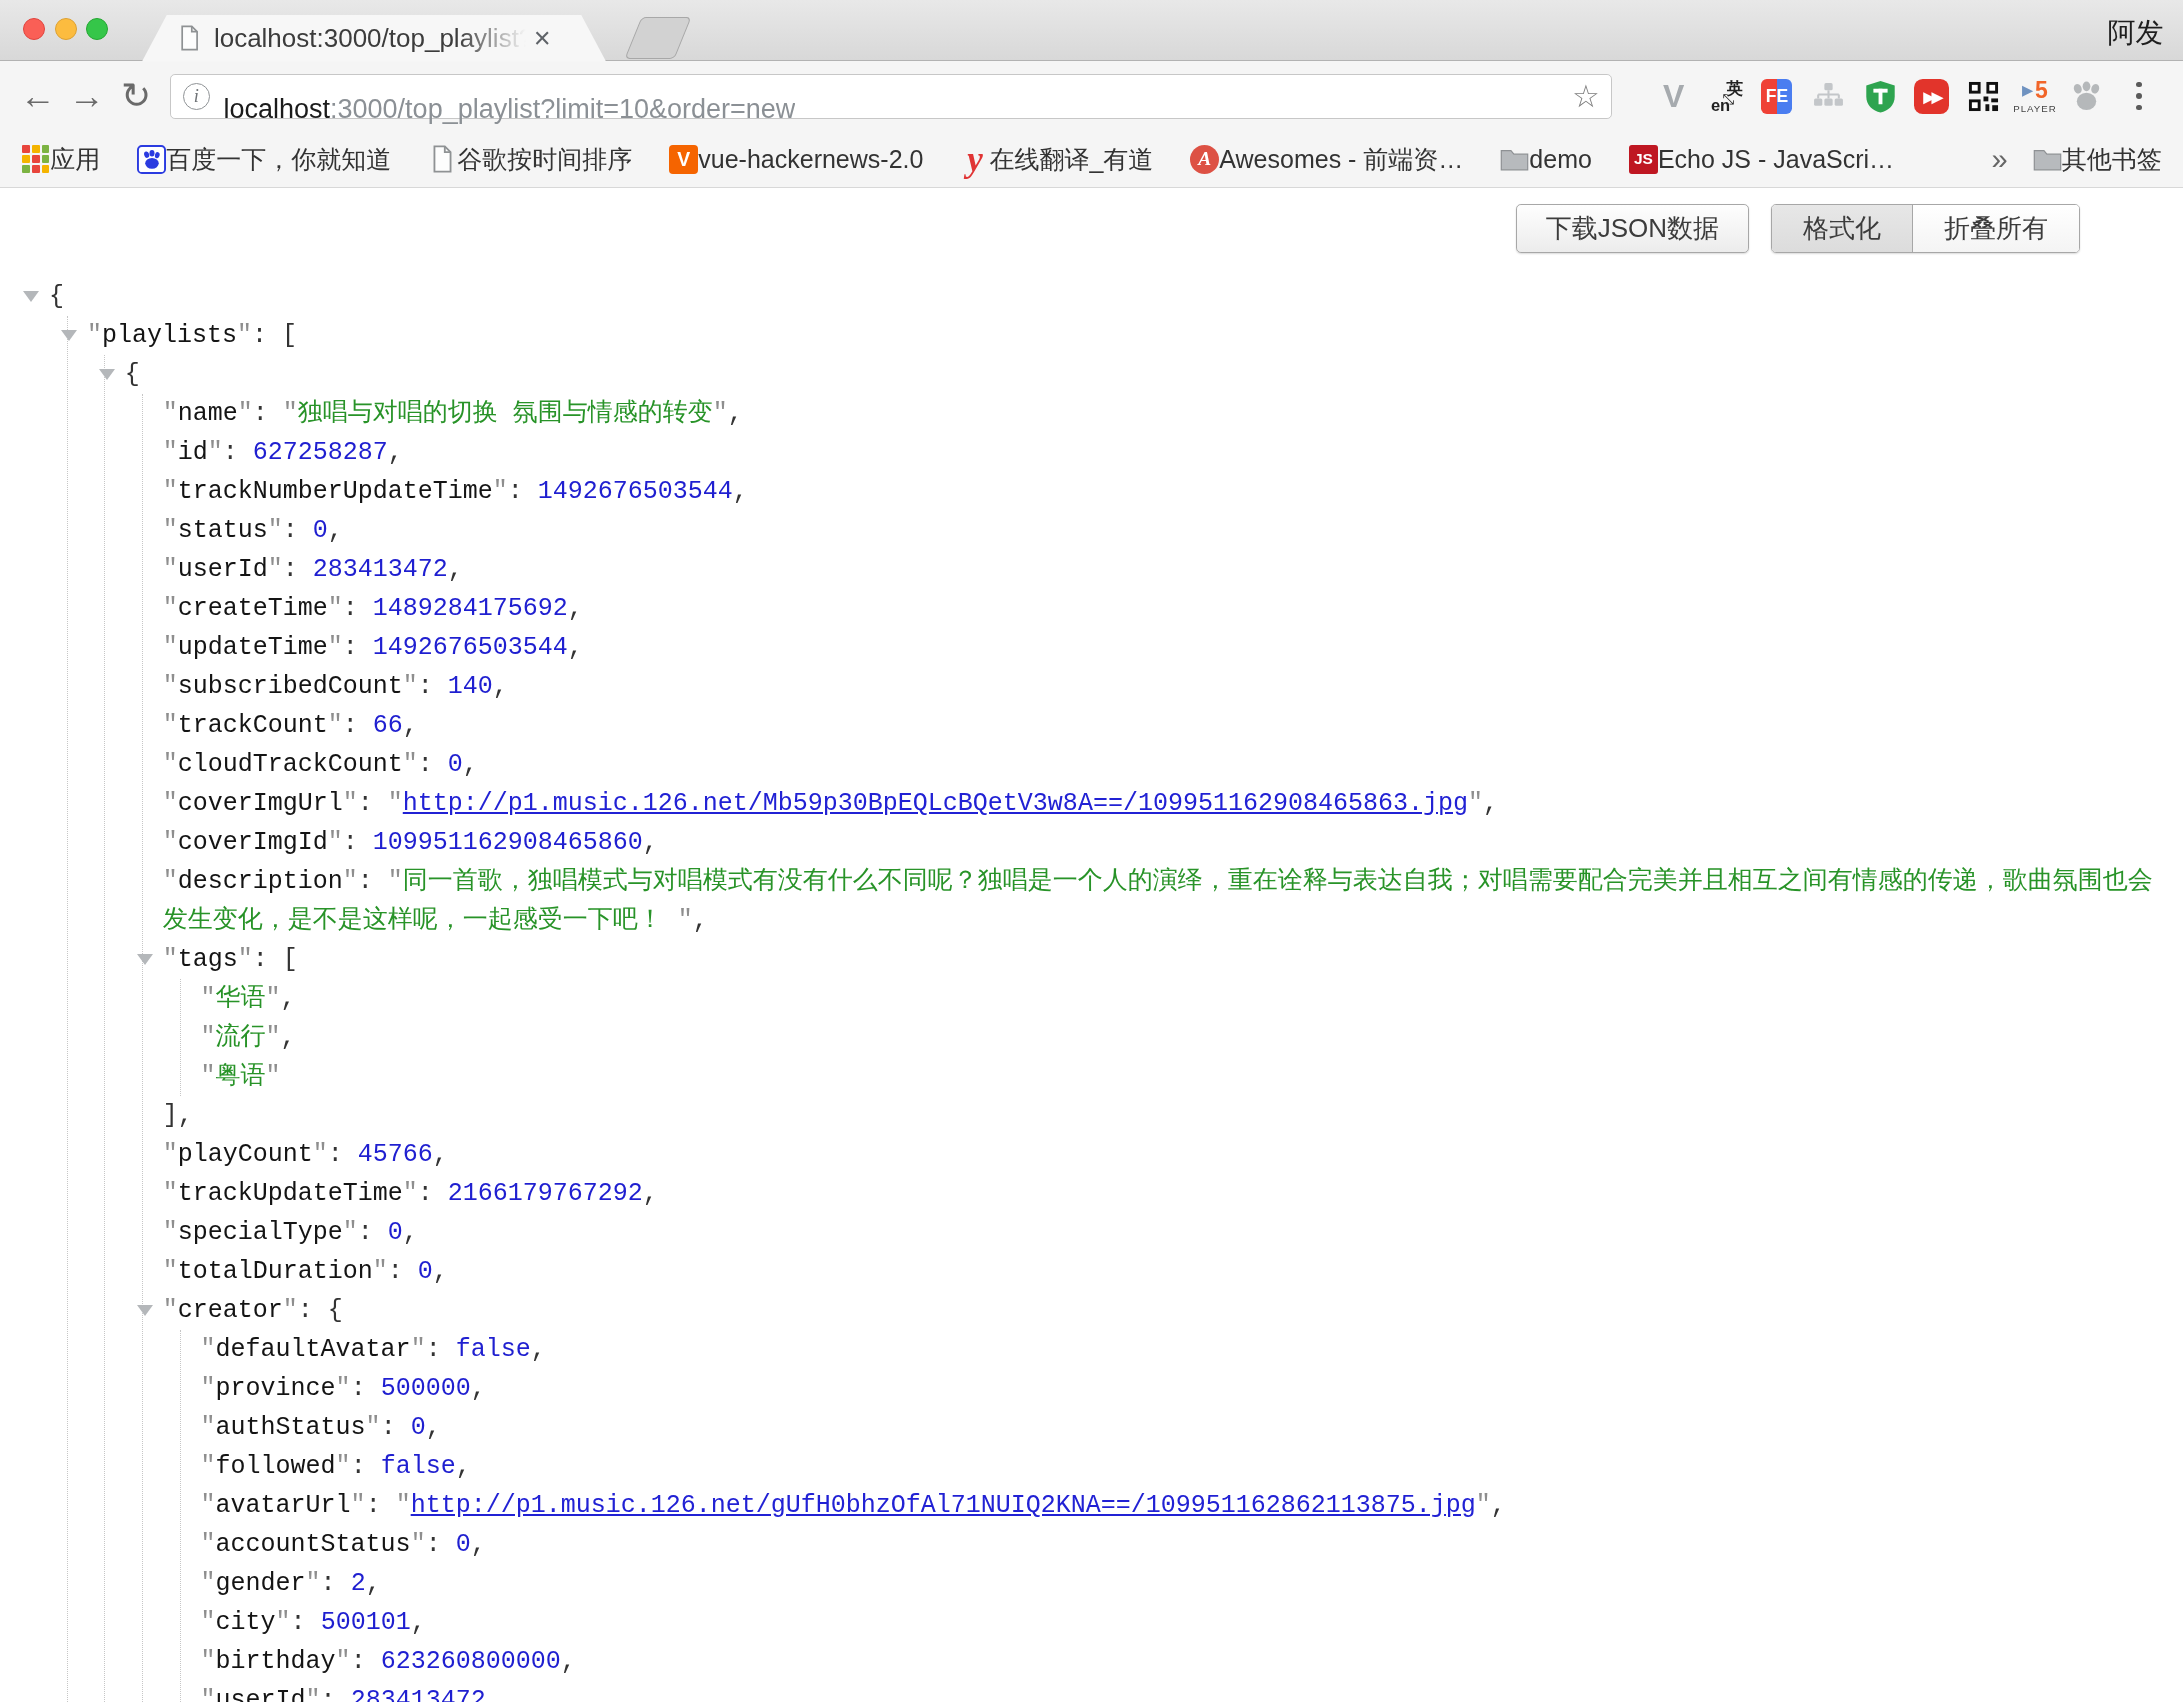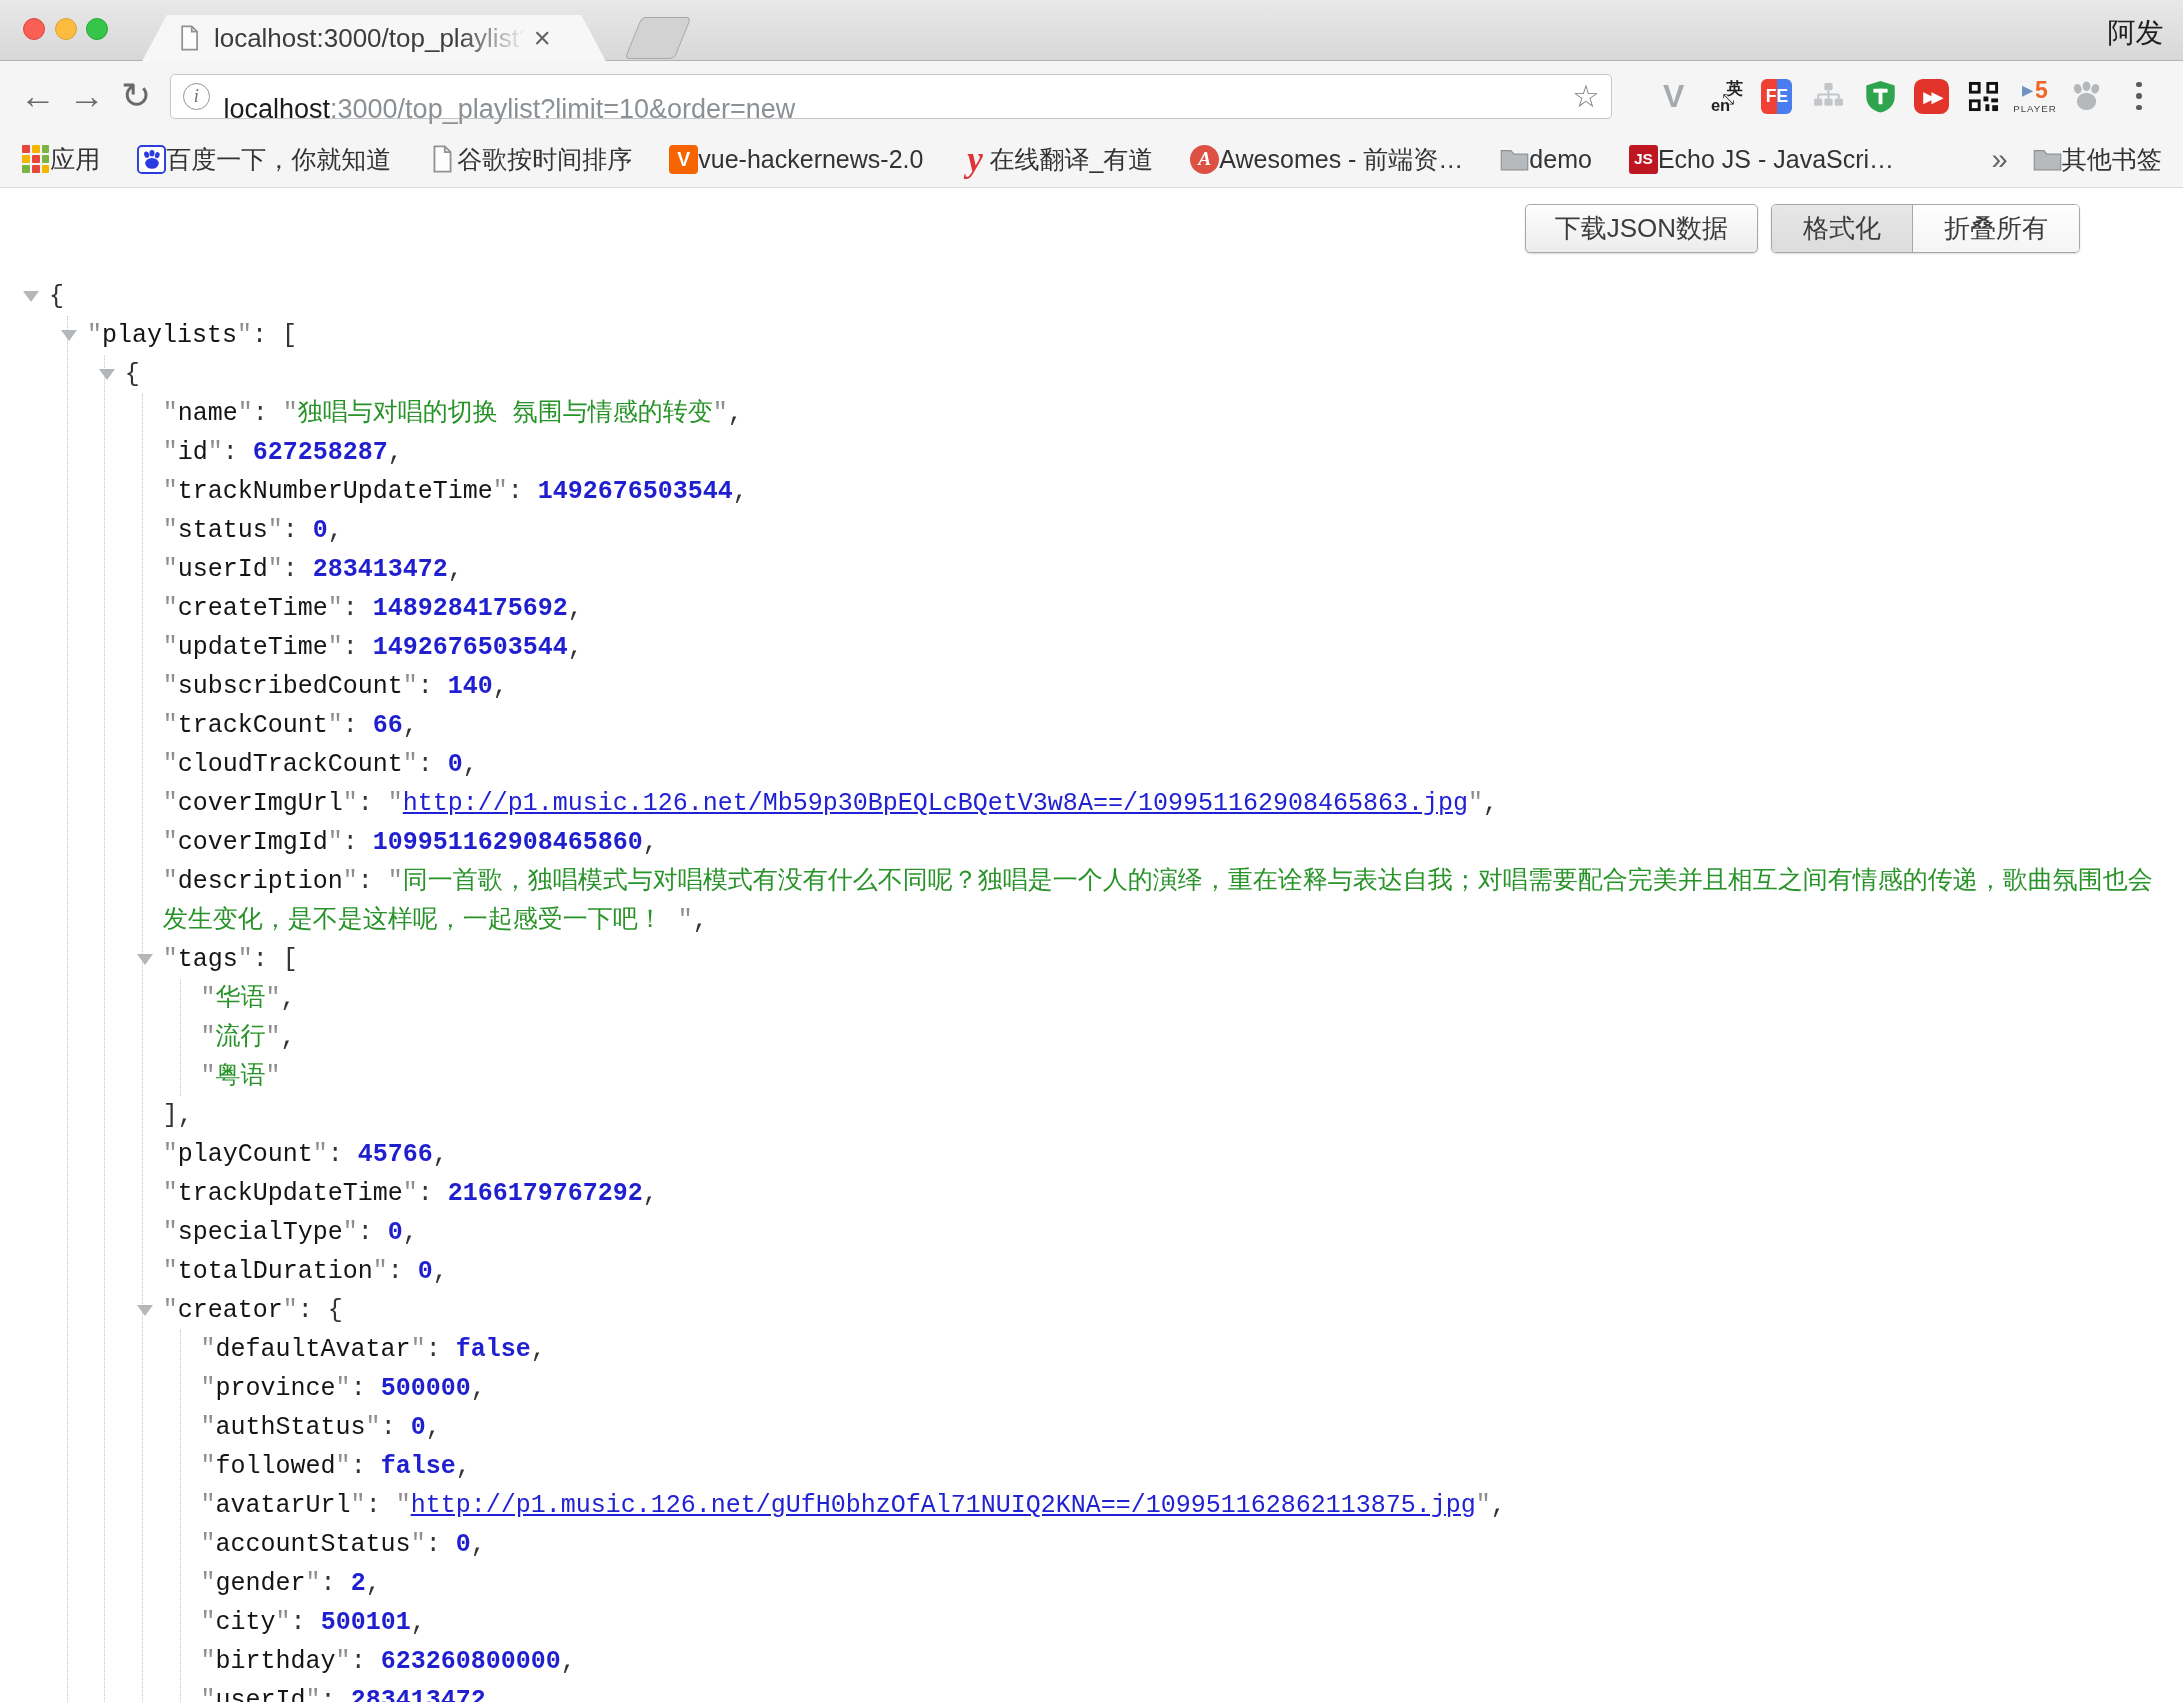--- a/index.html
+++ b/index.html
@@ -70,21 +70,21 @@
     display:flex;align-items:center;padding:0 21.3px;gap:37px;font-size:25px;color:#333;
   }
   .bm{display:flex;align-items:center;gap:0;white-space:nowrap;}
   .bm-right{margin-left:auto;display:flex;align-items:center;gap:25px;}
   .chevron{font-size:29px;color:#666;}
   .bq{width:29px;height:29px;flex:none;display:flex;align-items:center;justify-content:center;}
   .grid9{display:grid;grid-template-columns:repeat(3,7.8px);grid-template-rows:repeat(3,7.8px);gap:1.9px;}
   .grid9 i{border-radius:1px;}
   
   .content{position:relative;background:#fff;}
-  .actions{position:absolute;top:15.5px;right:103px;display:flex;gap:13px;}
+  .actions{position:absolute;top:15.5px;right:103px;display:flex;gap:22px;}
   .btn{
     height:49px;padding:0 29px;font-size:26px;color:#3c3c3c;display:flex;align-items:center;
     background:linear-gradient(#fefefe,#ececec);border:1px solid #a7a7a7;border-radius:4.9px;
     box-shadow:0 1px 1.9px rgba(0,0,0,.15);box-sizing:border-box;
   }
   .seg{display:flex;border:1px solid #a7a7a7;border-radius:4.9px;overflow:hidden;box-shadow:0 1px 1.9px rgba(0,0,0,.15);}
   .segbtn{height:47px;padding:0 31px;font-size:26px;color:#3c3c3c;display:flex;align-items:center;}
   .segbtn.pressed{background:linear-gradient(#e7e7e7,#dcdcdc);border-right:1px solid #a7a7a7;}
   .segbtn.plain{background:linear-gradient(#ffffff,#f4f4f4);}
   
@@ -95,21 +95,21 @@
   .line{position:relative;white-space:pre-wrap;word-break:break-all;}
   .kids{margin-left:17.5px;border-left:1px dotted #c6c6c6;padding-left:19.4px;}
   .arrow{
     position:absolute;left:-26px;top:13.6px;width:0;height:0;
     border-left:8.7px solid transparent;border-right:8.7px solid transparent;
     border-top:11.6px solid #b4b7ba;
   }
   .q{color:var(--c-quote);}
   .key{color:var(--c-key);}
   .p{color:var(--c-punc);}
-  .num{color:var(--c-num);font-weight:bold;}
+  .num{color:var(--c-num);font-weight:normal;}
   .str{color:var(--c-str);margin-top:24px;}
   .lnk{color:var(--c-link);text-decoration:underline;cursor:pointer;}
 </style>
 </head>
 <body>
 
 <div class="titlebar">
   <div class="lights">
     <span class="light red"></span>
     <span class="light yellow"></span>

